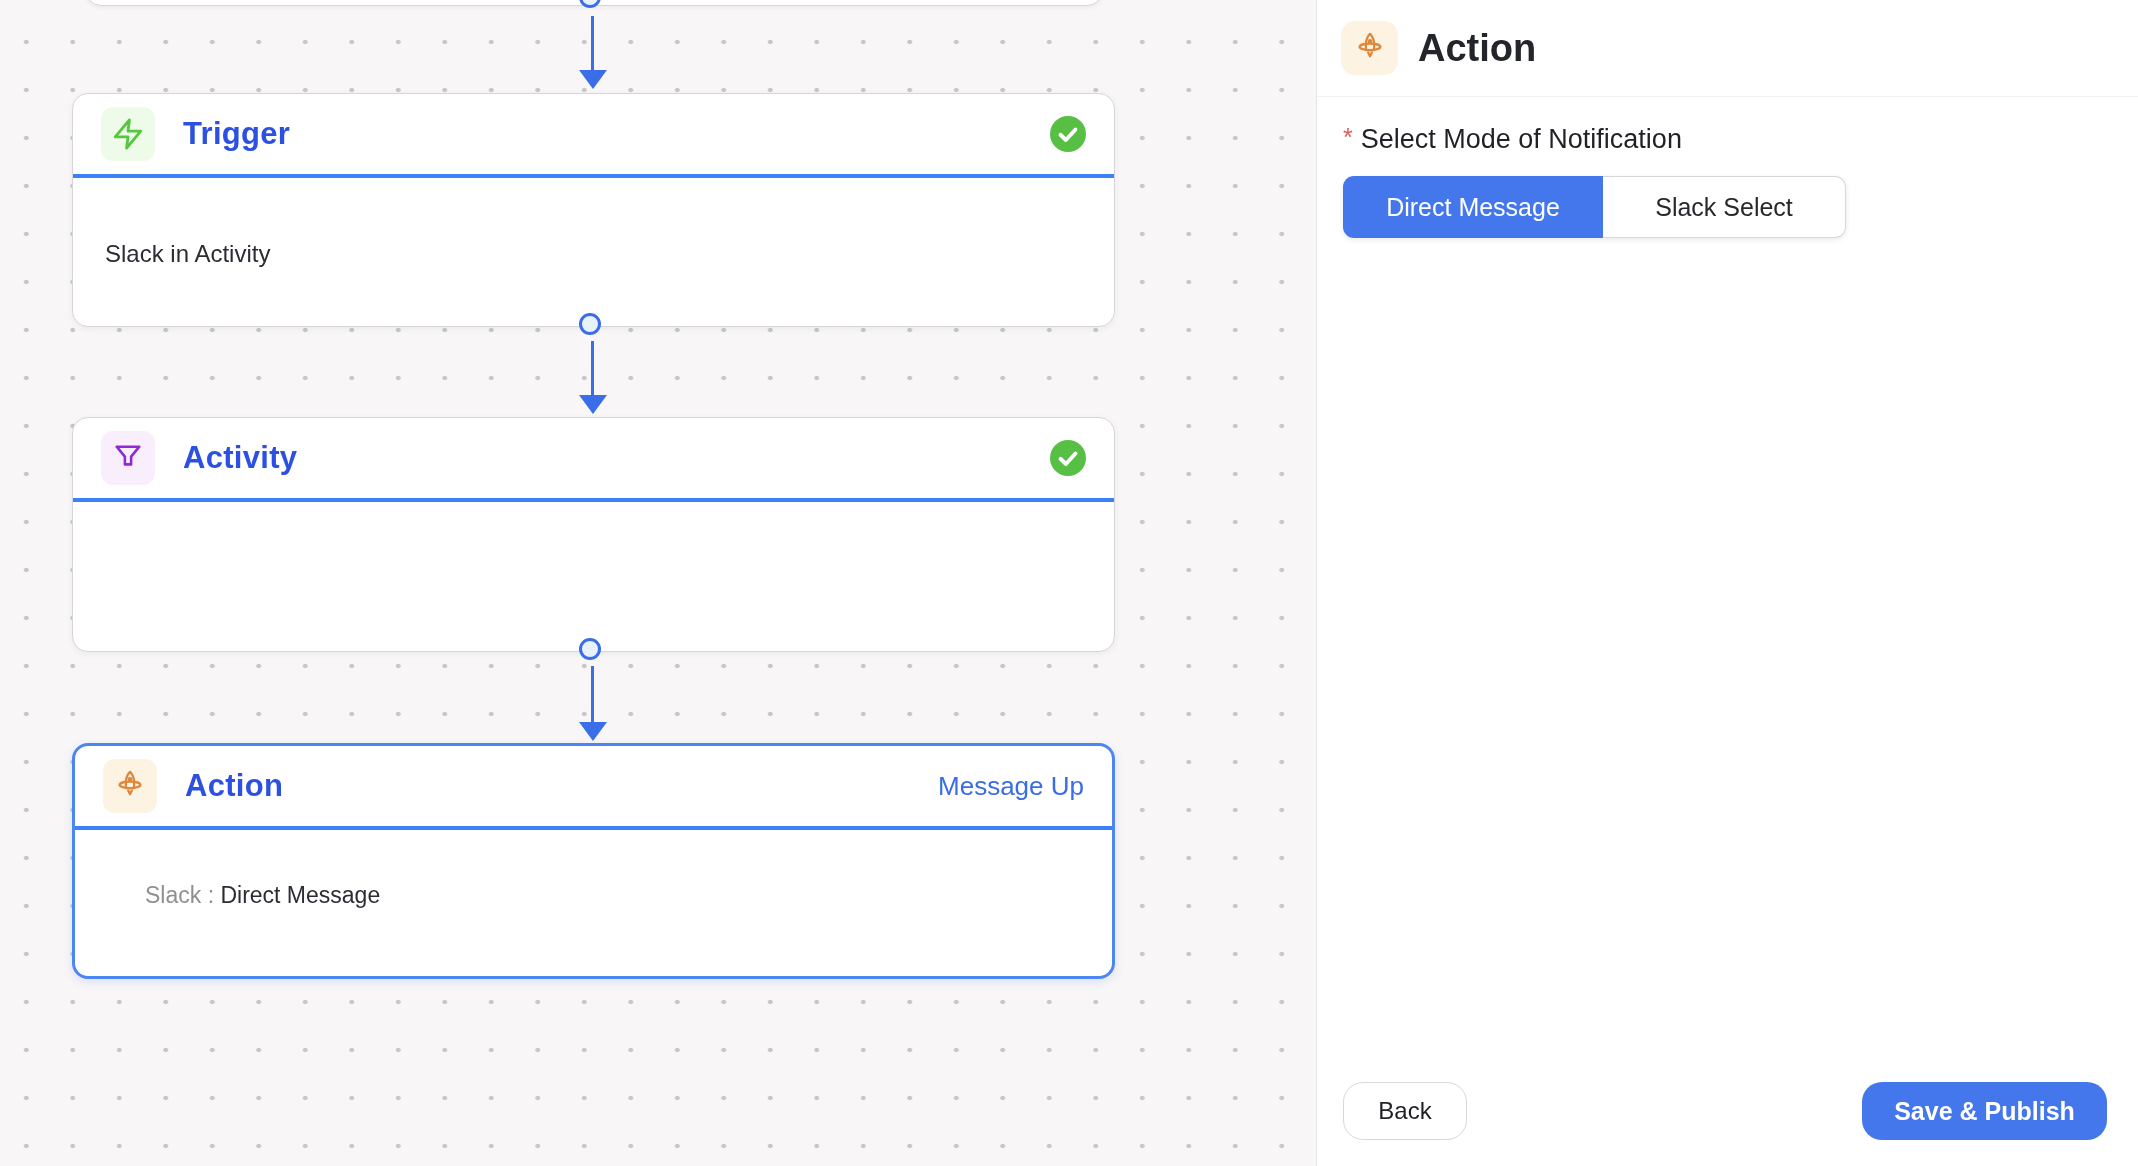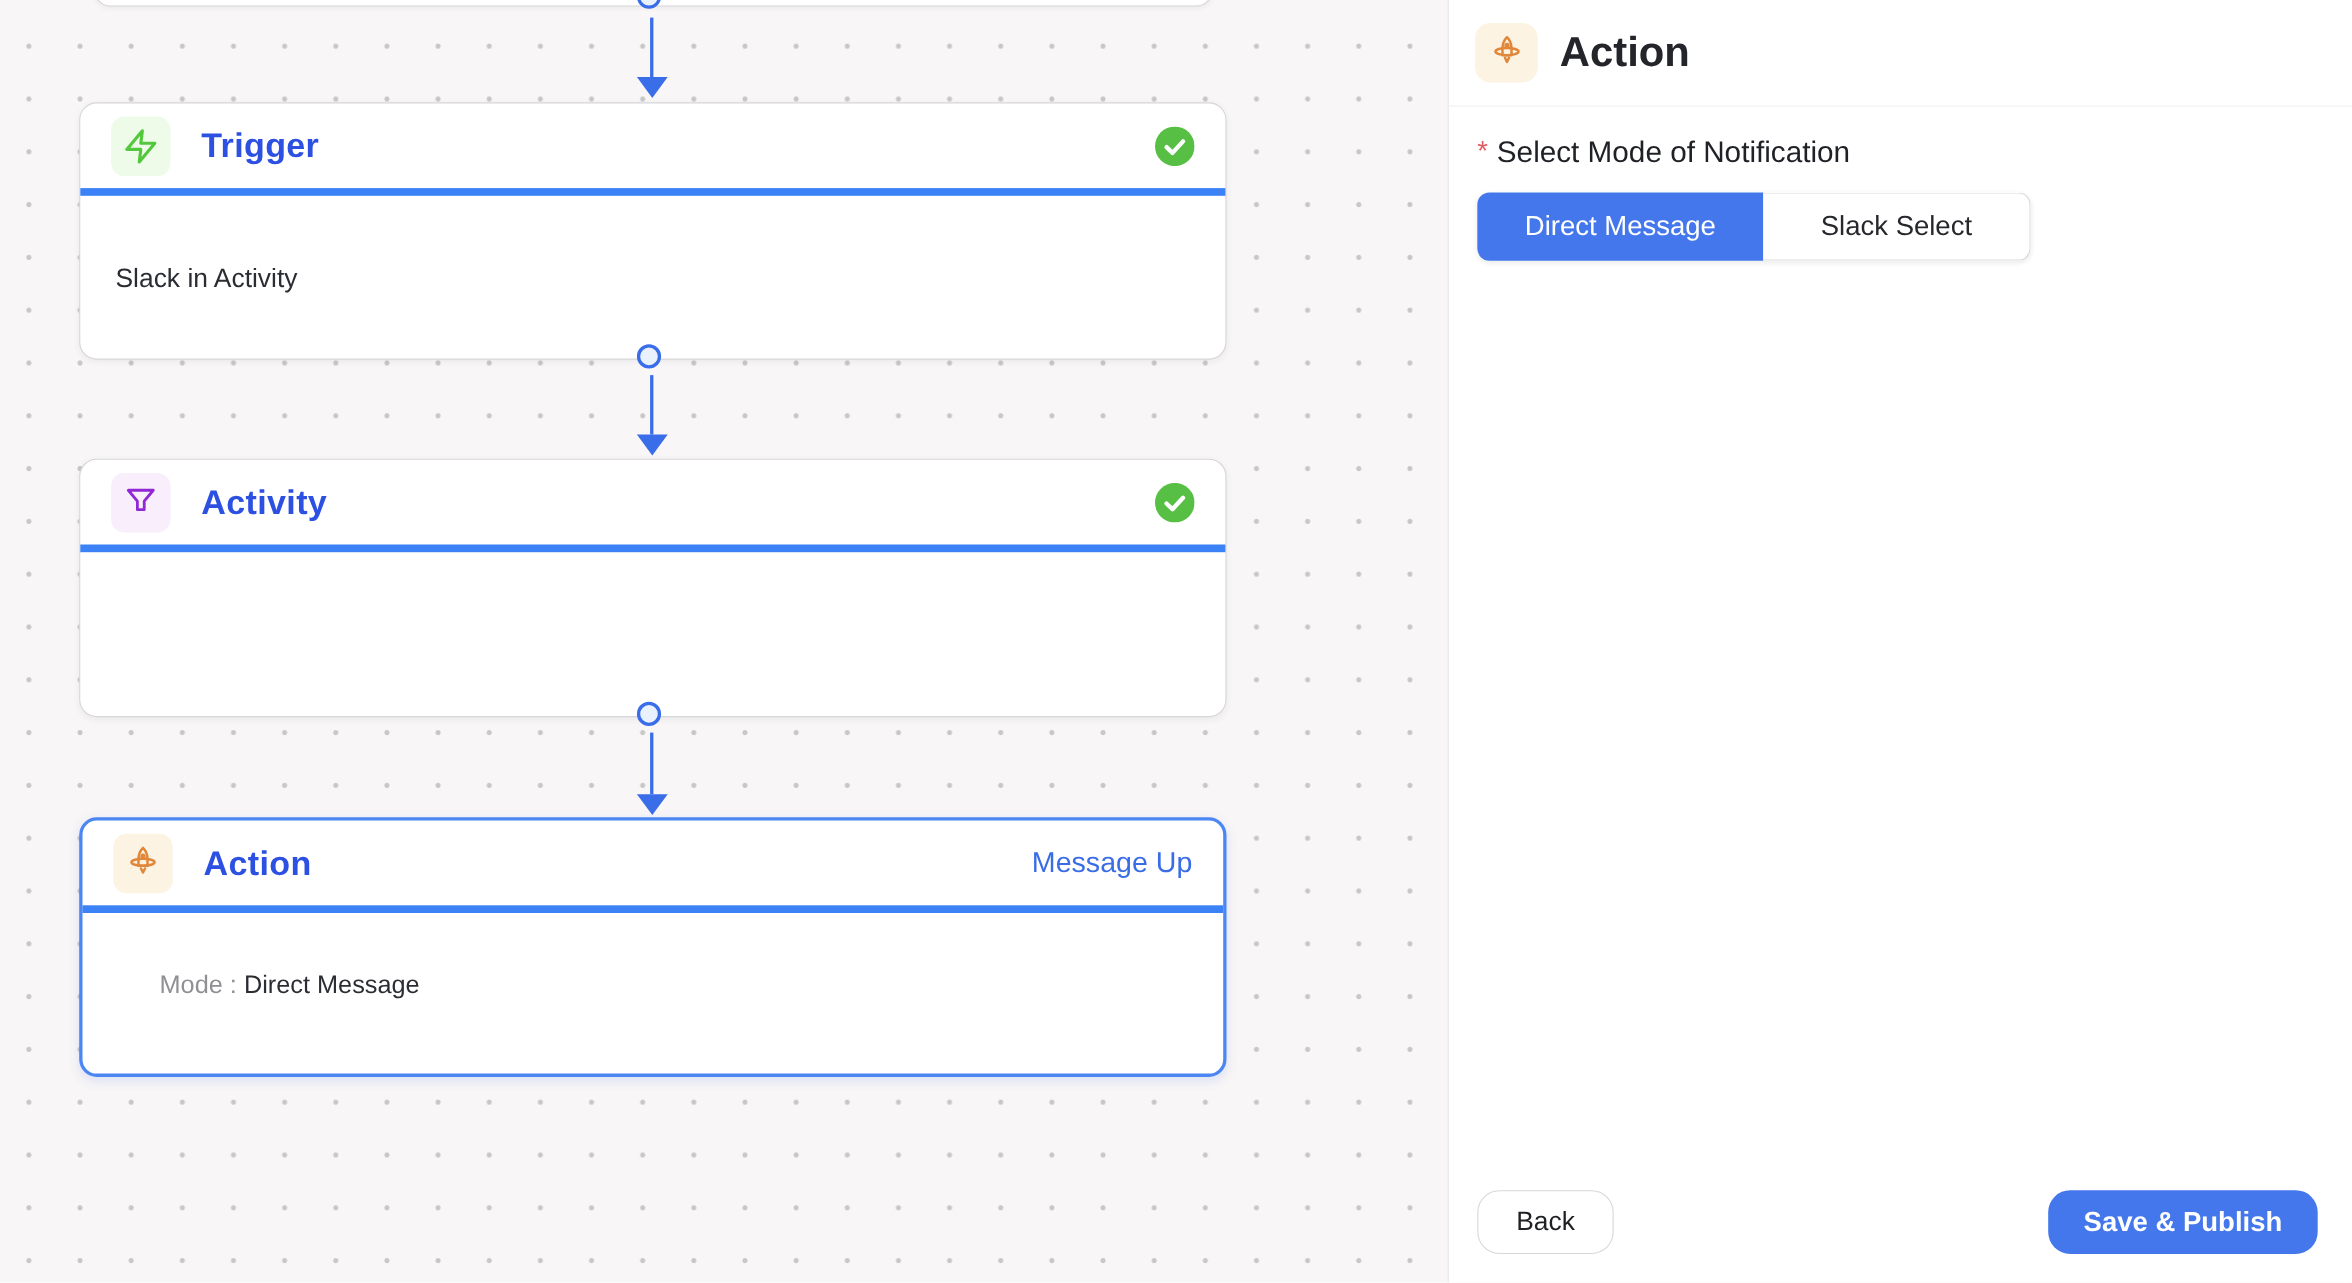--- a/index.html
+++ b/index.html
@@ -49,21 +49,21 @@
     background: #ffffff;
     border: 1.5px solid #d6d6da;
     border-radius: 0 0 16px 16px;
     box-shadow: 0 2px 4px rgba(70,70,90,0.06);
   }
   .node-header {
     height: 84px;
     display: flex;
     align-items: center;
     padding: 0 28px;
-    border-bottom: 7px solid #3b82f6;
+    border-bottom: 4px solid #3b82f6;
   }
   .node.selected .node-header { height: 84px; }
   .chip {
     width: 54px; height: 54px;
     border-radius: 12px;
     display: flex; align-items: center; justify-content: center;
     flex: 0 0 auto;
   }
   .chip svg { width: 34px; height: 34px; }
   .chip-green  { background: var(--trigger-chip-bg, #eefbe8);  color: var(--trigger-green, #53c83c); }
@@ -294,21 +294,21 @@
             <circle cx="12" cy="7.3" r="0.9"></circle>
           </svg>
         </span>
         <span class="node-title">Action</span>
         <span class="header-right">
           <span class="status-label">Message Up</span>
         </span>
       </div>
       <div class="node-body action-body">
         <div class="mode-line">
-          <span class="mode-label">Mode :</span>
+          <span class="mode-label">Slack :</span>
           <span class="mode-value">Direct Message</span>
         </div>
       </div>
     </div>
 
   </div>
 
   <div class="panel">
 
     <div class="panel-header">

